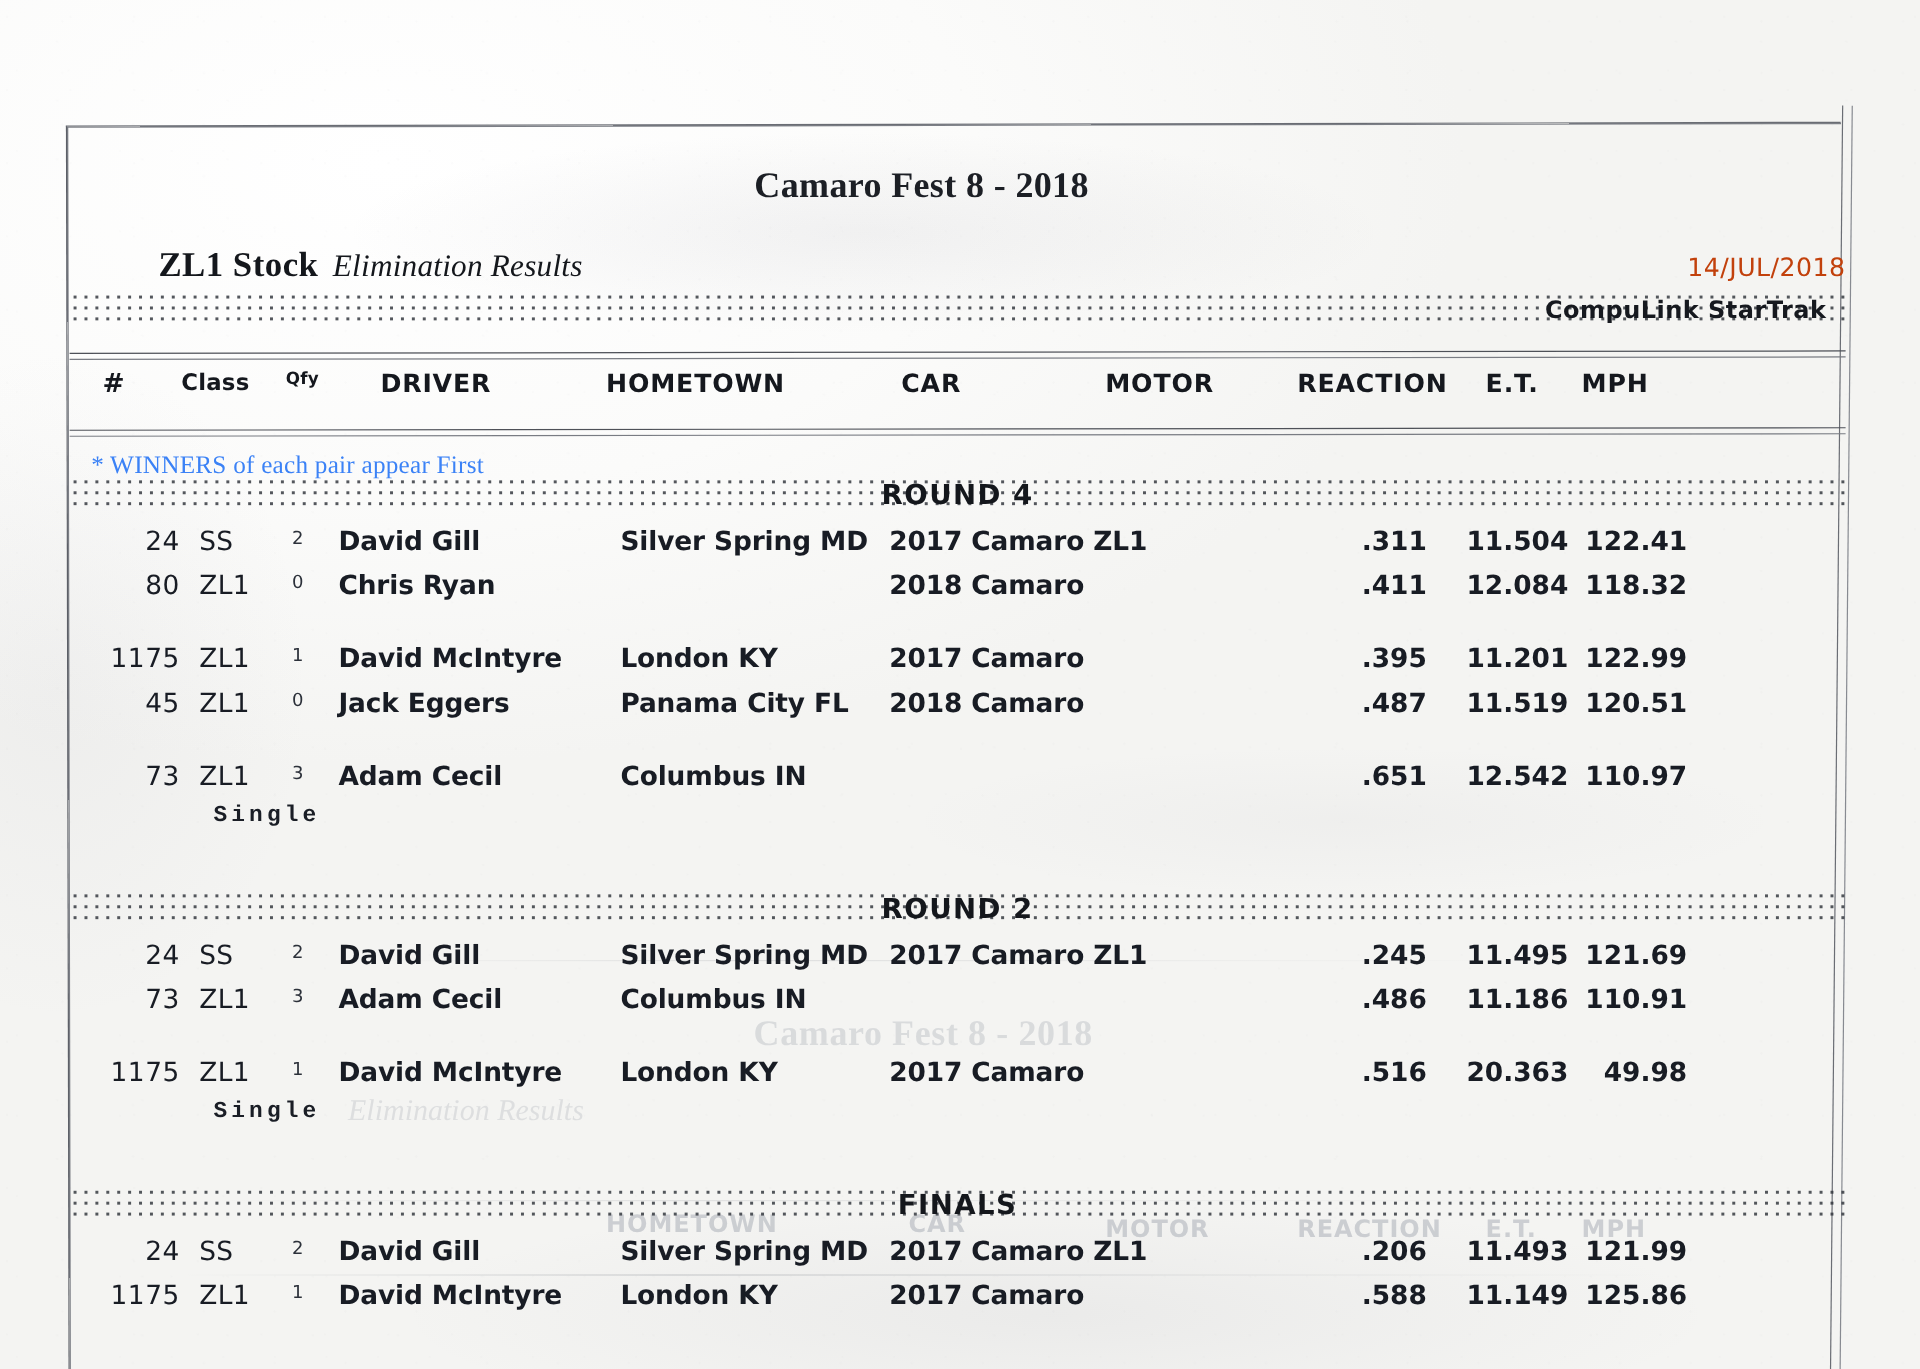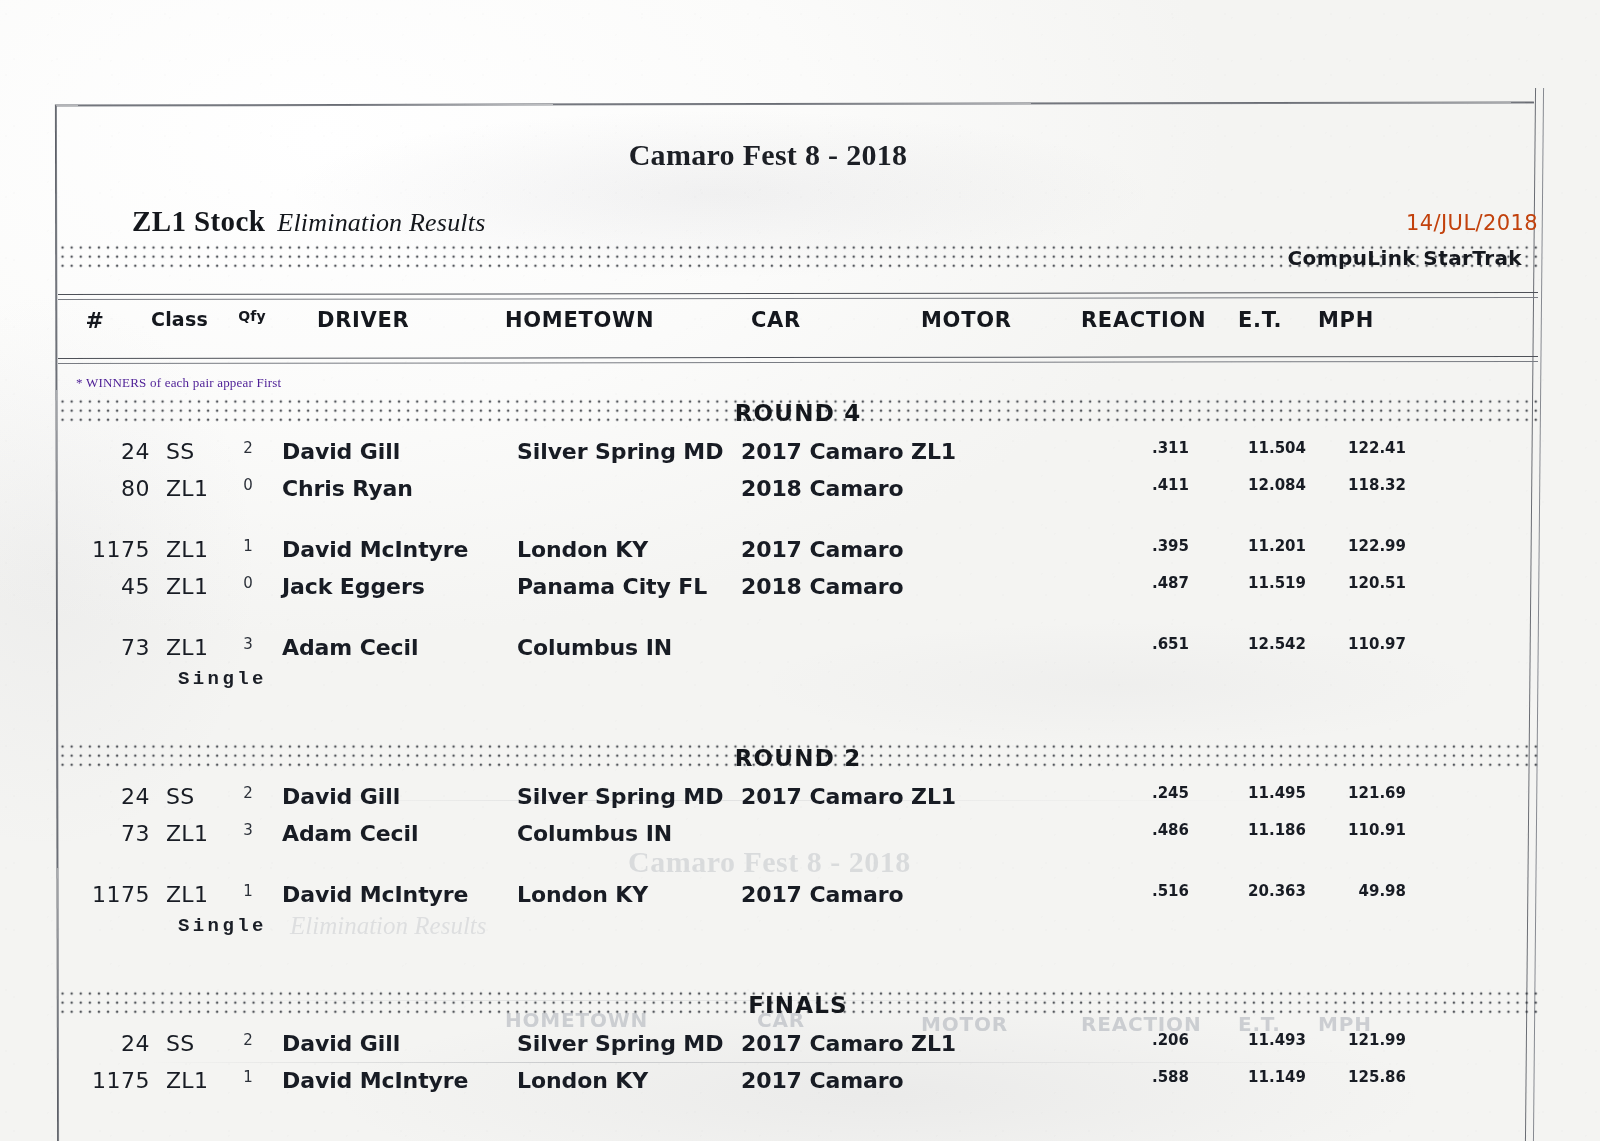--- a/index.html
+++ b/index.html
@@ -201,28 +201,28 @@
     font-weight: bold;
     font-size: 22px;
     letter-spacing: -.1px;
     color: #181c24;
   }
   .data .c-num   { font-weight: normal; font-size: 22px; letter-spacing: .5px; }
   .data .c-class { font-weight: normal; font-size: 22px; letter-spacing: .3px; }
   .data .c-qfy   { font-weight: normal; font-size: 15px; color: #2c313a; }
   .data .c-rt,
   .data .c-et,
-  .data .c-mph   { font-weight: bold; font-size: 15px; letter-spacing: 0; text-align: right; }
+  .data .c-mph   { font-weight: bold; font-size: 22px; letter-spacing: 0; text-align: right; }
 
   .note {
     position: absolute;
     left: 76px;
     font-family: "Liberation Serif", serif;
-    font-size: 13px;
-    color: #4c1d95;
+    font-size: 21px;
+    color: #3b82f6;
     letter-spacing: .2px;
   }
   .single {
     position: absolute;
     left: 178px;
     font-family: Liberation Mono, monospace;
     font-weight: bold;
     font-size: 19px;
     letter-spacing: 3.4px;
     color: #1a1e26;

